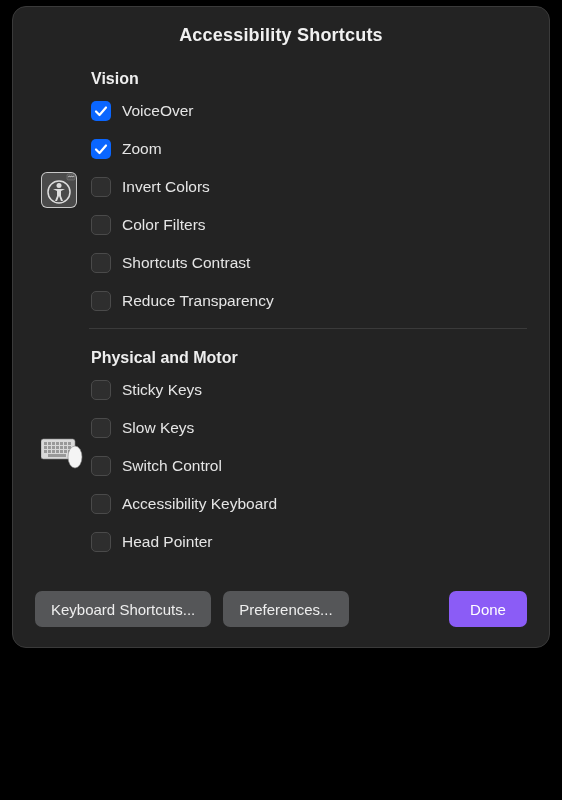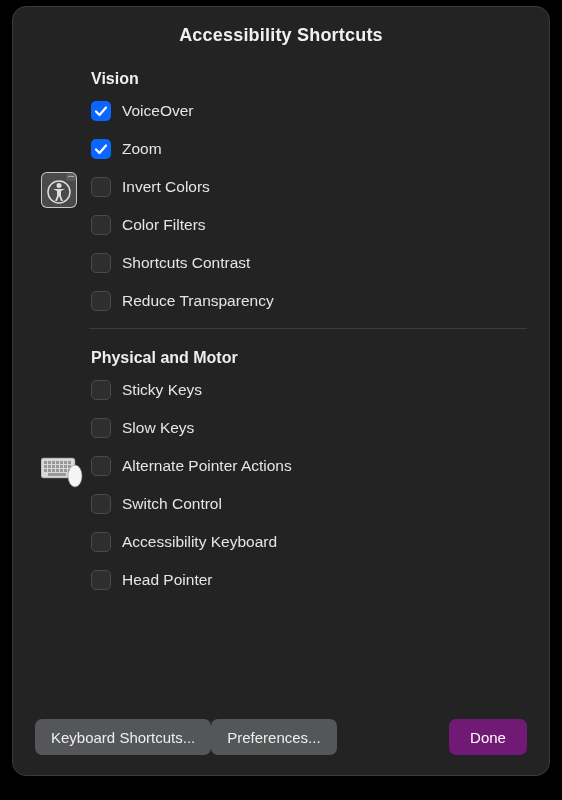--- a/index.html
+++ b/index.html
@@ -12,21 +12,21 @@
       background: #000;
       width: 562px;
       height: 800px;
       overflow: hidden;
     }
     .panel {
       position: absolute;
       left: 12px;
       top: 6px;
       width: 538px;
-      height: 770px;
+      height: 642px;
       background: #232323;
       border-radius: 14px;
       border: 1px solid #3a3a3a;
       display: flex;
       flex-direction: column;
       padding: 18px 22px 20px 22px;
     }
     .title {
       color: #f0f0f0;
       font-size: 18px;
@@ -97,39 +97,40 @@
     .divider {
       height: 1px;
       background: #3a3a3a;
       margin: 14px 0 16px 54px;
     }
     .spacer {
       flex: 1;
     }
     .button-row {
       display: flex;
+      gap: 12px;
       align-items: center;
       margin-top: 12px;
     }
     .btn {
       height: 36px;
       border-radius: 7px;
       font-size: 15px;
       font-weight: 500;
       border: none;
       cursor: pointer;
       padding: 0 16px;
       white-space: nowrap;
     }
     .btn.secondary {
       background: #555658;
       color: #eee;
     }
     .btn.primary {
-      background: #701a75;
+      background: #8b5cf6;
       color: #fff;
       min-width: 78px;
     }
     
     .accessibility-icon-svg {
       width: 36px;
       height: 36px;
     }
     .keyboard-mouse-svg {
       width: 42px;
@@ -232,24 +233,20 @@
         <div class="option">
           <div class="checkbox unchecked"></div>
           <span class="option-label">Sticky Keys</span>
         </div>
         <div class="option">
           <div class="checkbox unchecked"></div>
           <span class="option-label">Slow Keys</span>
         </div>
         <div class="option">
           <div class="checkbox unchecked"></div>
-          <span class="option-label">Alternate Pointer Actions</span>
-        </div>
-        <div class="option">
-          <div class="checkbox unchecked"></div>
           <span class="option-label">Switch Control</span>
         </div>
         <div class="option">
           <div class="checkbox unchecked"></div>
           <span class="option-label">Accessibility Keyboard</span>
         </div>
         <div class="option">
           <div class="checkbox unchecked"></div>
           <span class="option-label">Head Pointer</span>
         </div>

